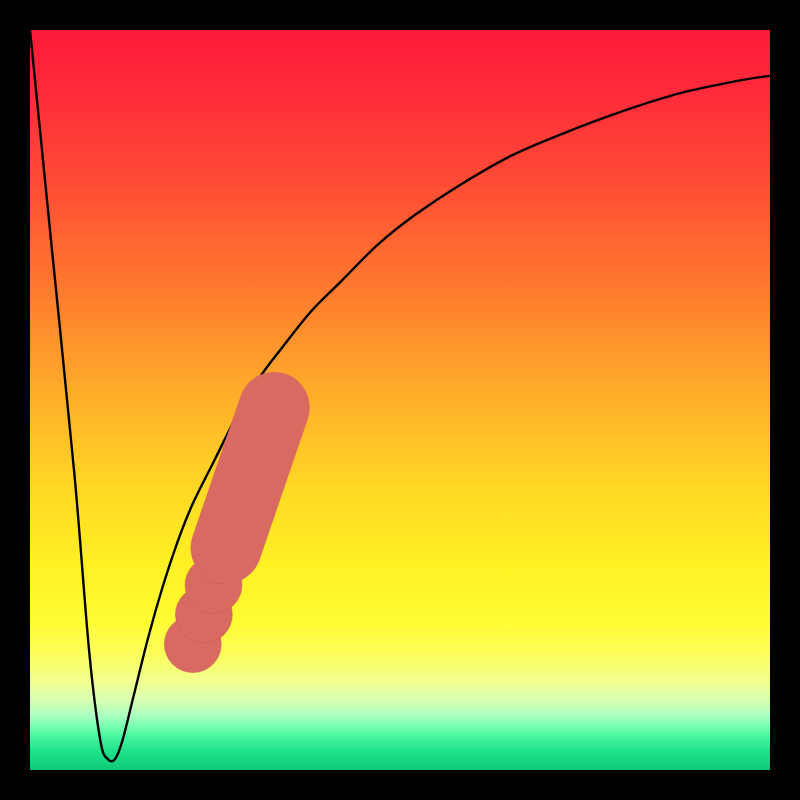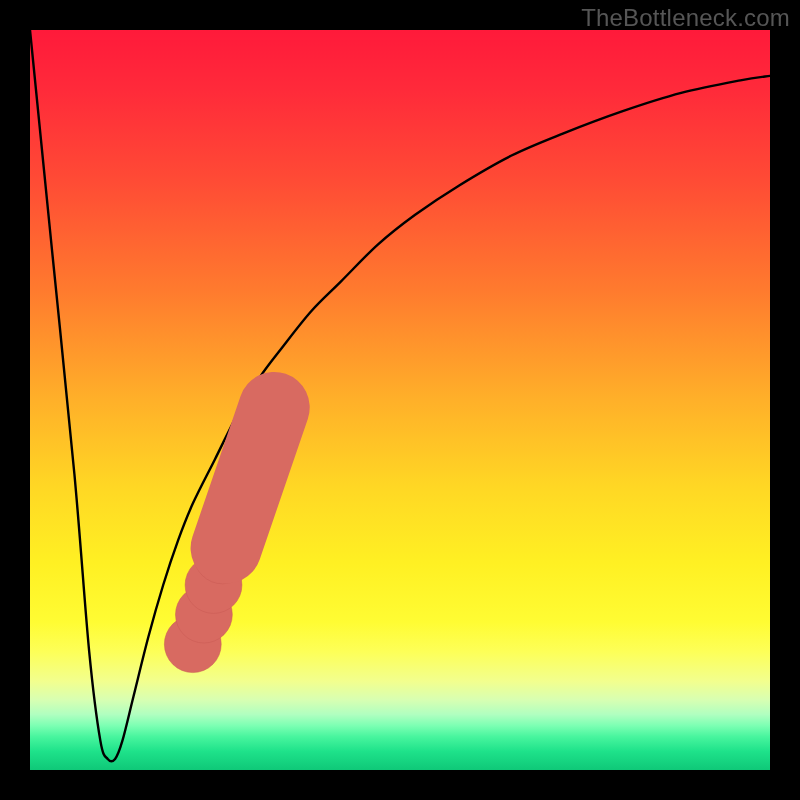--- a/index.html
+++ b/index.html
@@ -79,14 +79,13 @@
       <g id="markerGroup">
           <circle cx="162.8" cy="614.1999999999999" r="28.416000000000004" fill="#d86a61" stroke="#c95b55" stroke-width="0.5"></circle>
           <circle cx="173.89999999999998" cy="584.6" r="28.416000000000004" fill="#d86a61" stroke="#c95b55" stroke-width="0.5"></circle>
           <circle cx="183.52" cy="555" r="28.416000000000004" fill="#d86a61" stroke="#c95b55" stroke-width="0.5"></circle>
           <circle cx="192.4" cy="525.4" r="28.416000000000004" fill="#d86a61" stroke="#c95b55" stroke-width="0.5"></circle>
           <line x1="196.10000000000002" y1="518" x2="244.20000000000002" y2="377.40000000000003" stroke="#d86a61" stroke-width="71.04" stroke-linecap="round"></line>
         </g>
     </svg>
   </div>
 
-  <div class="watermark">TheBottleneck.com</div>
 </div>
 
 </body></html>

